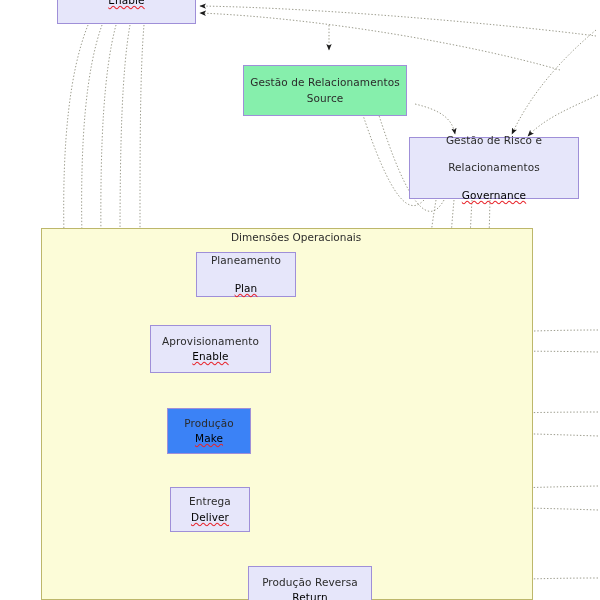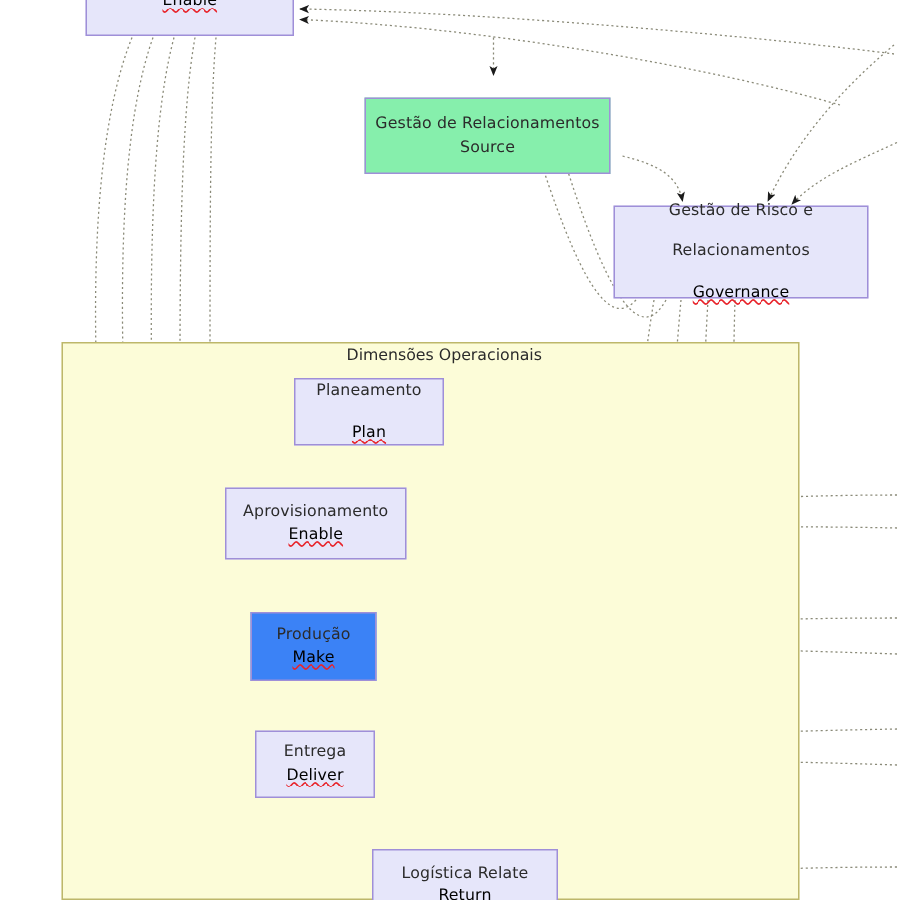--- a/index.html
+++ b/index.html
@@ -163,17 +163,17 @@
     <span class="ln">Produção</span>
     <span class="ln sp">Make</span>
   </div>
 
   <div class="node" id="n-deliver" style="left: 170px; top: 487px; width: 80px; height: 45px; background: rgb(230, 230, 250); border-color: rgb(159, 143, 216); color: rgb(43, 43, 43);">
     <span class="ln">Entrega</span>
     <span class="ln sp">Deliver</span>
   </div>
 
   <div class="node" id="n-return" style="left: 248px; top: 566px; width: 124px; height: 48px; background: rgb(230, 230, 250); border-color: rgb(159, 143, 216); color: rgb(43, 43, 43);">
-    <span class="ln">Logística Relate</span>
+    <span class="ln">Produção Reversa</span>
     <span class="ln sp">Return</span>
   </div>
 
 </div>
 
 </body></html>

